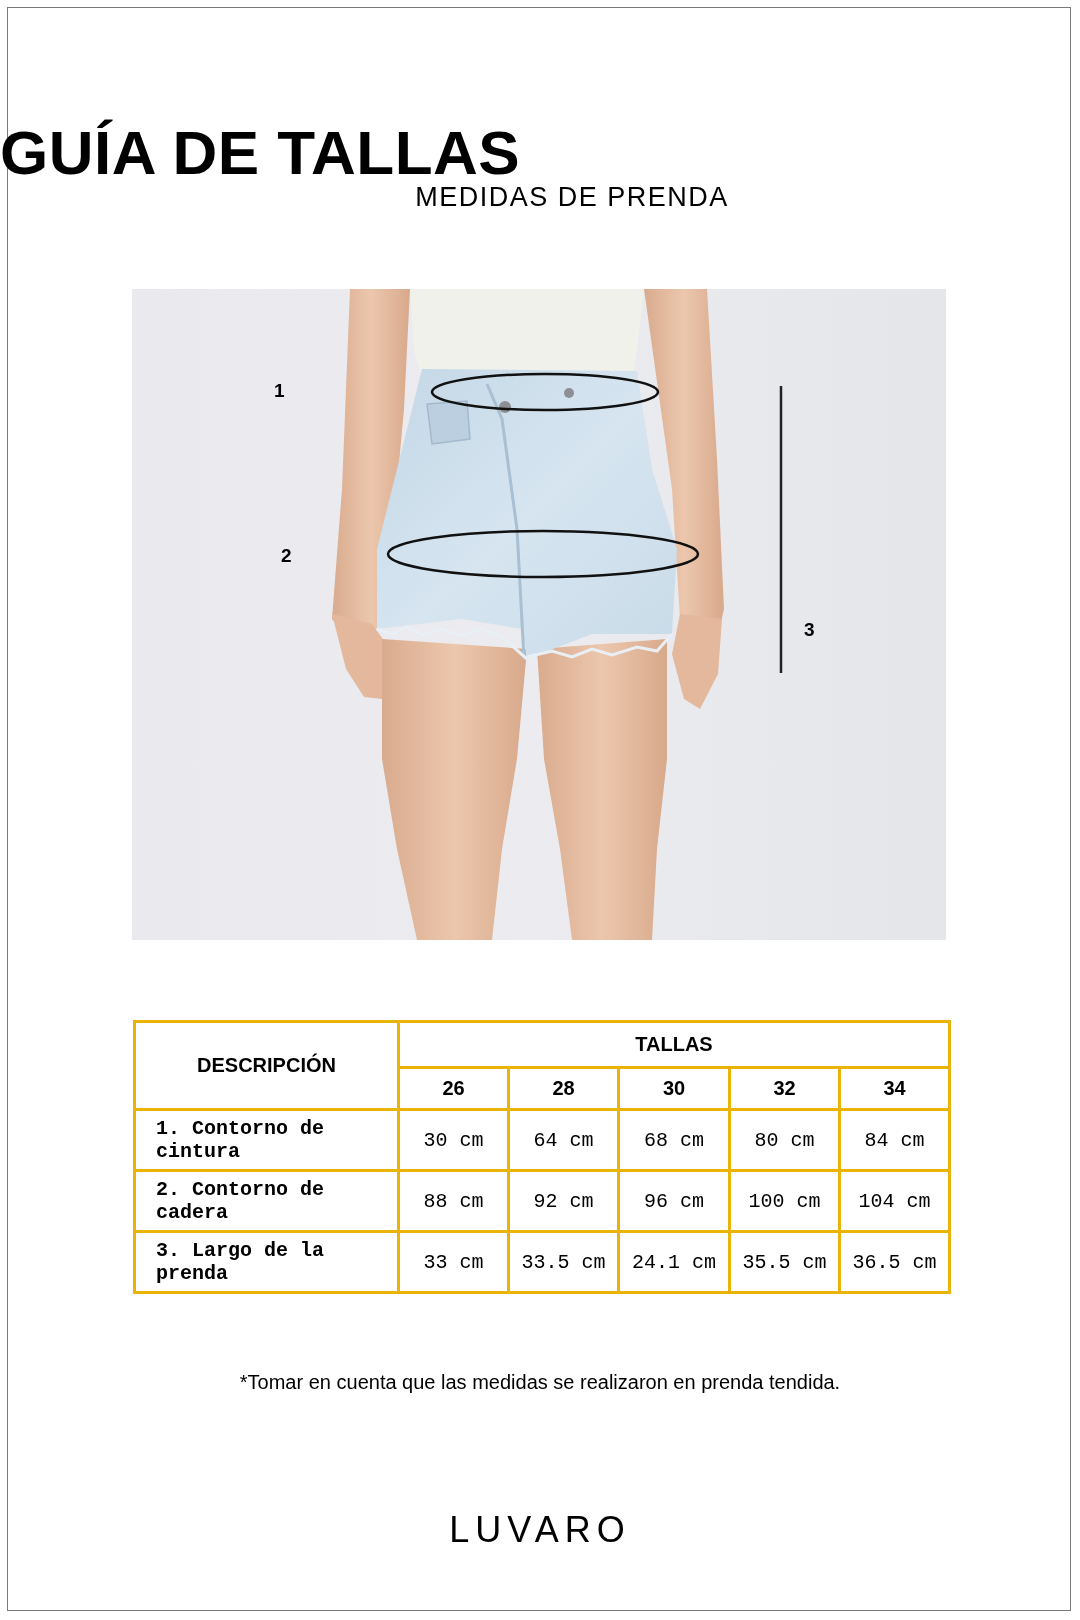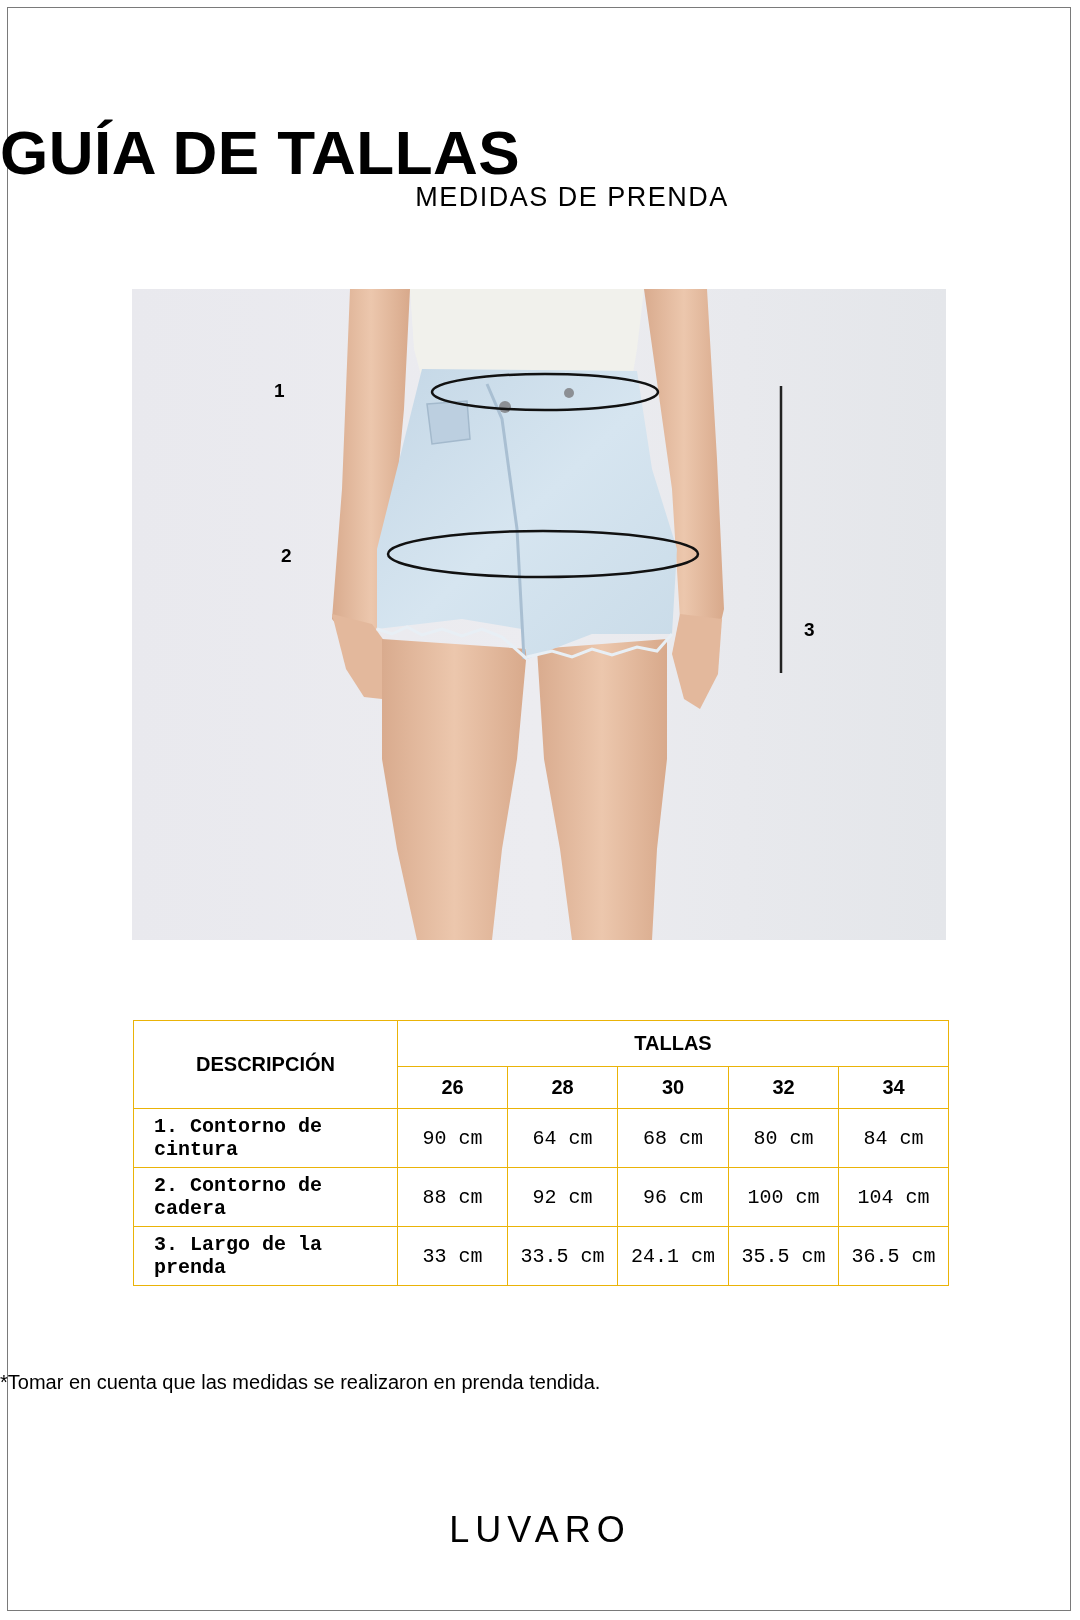--- a/index.html
+++ b/index.html
@@ -10,29 +10,29 @@
   .title { position: absolute; left: 0; width: 916px; top: 98px; text-align: left;
            font-size: 62px; font-weight: 700; letter-spacing: 0.5px; line-height: 1; margin-top: 24px; }
   .subtitle { position: absolute; left: 0; width: 1080px; top: 184px; text-align: center;
               font-size: 27px; letter-spacing: 1.5px; line-height: 1; margin-left: 32px; }
   .photo { position: absolute; left: 132px; top: 289px; width: 814px; height: 651px; overflow: hidden;
            background: linear-gradient(90deg, #e9e9ee 0%, #ececf0 50%, #e4e6ea 100%); }
   .photo svg { position: absolute; left: 0; top: 0; }
   .mlabel { position: absolute; font-size: 19px; font-weight: 700; line-height: 1; }
   table.sizes { position: absolute; left: 133px; top: 1020px; width: 815px; border-collapse: collapse;
                 table-layout: fixed; }
-  table.sizes td, table.sizes th { border: 1px solid #eab308; text-align: center; padding: 0;
+  table.sizes td, table.sizes th { border: 3px solid #eab308; text-align: center; padding: 0;
                                    font-size: 20px; }
   table.sizes th { font-weight: 700; }
   .h-tallas { height: 46px; }
   .h-sizes { height: 42px; }
   .row td { height: 58px; font-family: Liberation Mono, monospace; }
   .row td.desc { font-weight: 700; text-align: left; padding-left: 20px; font-size: 20px; }
   .desc-head { font-size: 20px; }
-  .note { position: absolute; left: 0; width: 1080px; top: 1371px; font-size: 20px; }
+  .note { position: absolute; left: 0; width: 1080px; top: 1371px; text-align: center; font-size: 20px; }
   .brand { position: absolute; left: 0; width: 1080px; top: 1512px; text-align: center;
            font-size: 36px; letter-spacing: 6px; font-weight: 300; line-height: 1; }
 </style>
 </head>
 <body>
 
 <div class="frame"></div>
 
 <div class="title">GUÍA DE TALLAS</div>
 <div class="subtitle">MEDIDAS DE PRENDA</div>
@@ -98,21 +98,21 @@
   </tr>
   <tr class="h-sizes">
     <th>26</th>
     <th>28</th>
     <th>30</th>
     <th>32</th>
     <th>34</th>
   </tr>
   <tr class="row">
     <td class="desc">1. Contorno de cintura</td>
-    <td>90 cm</td>
+    <td>30 cm</td>
     <td>64 cm</td>
     <td>68 cm</td>
     <td>80 cm</td>
     <td>84 cm</td>
   </tr>
   <tr class="row">
     <td class="desc">2. Contorno de cadera</td>
     <td>88 cm</td>
     <td>92 cm</td>
     <td>96 cm</td>

